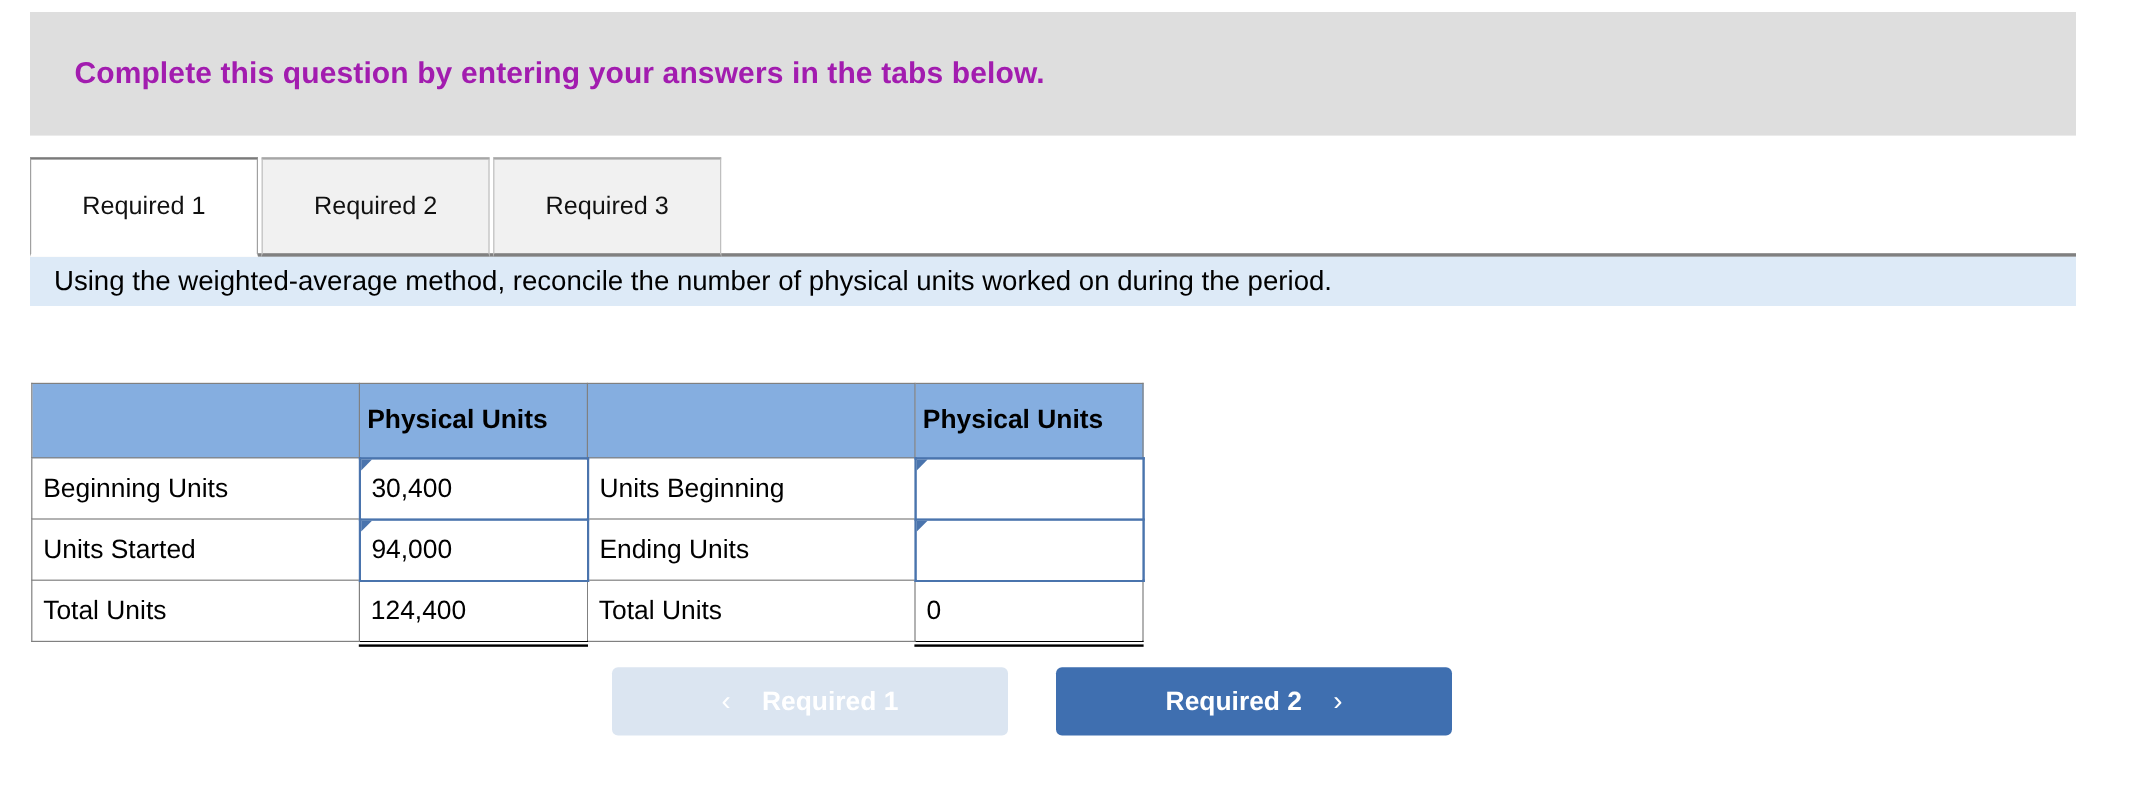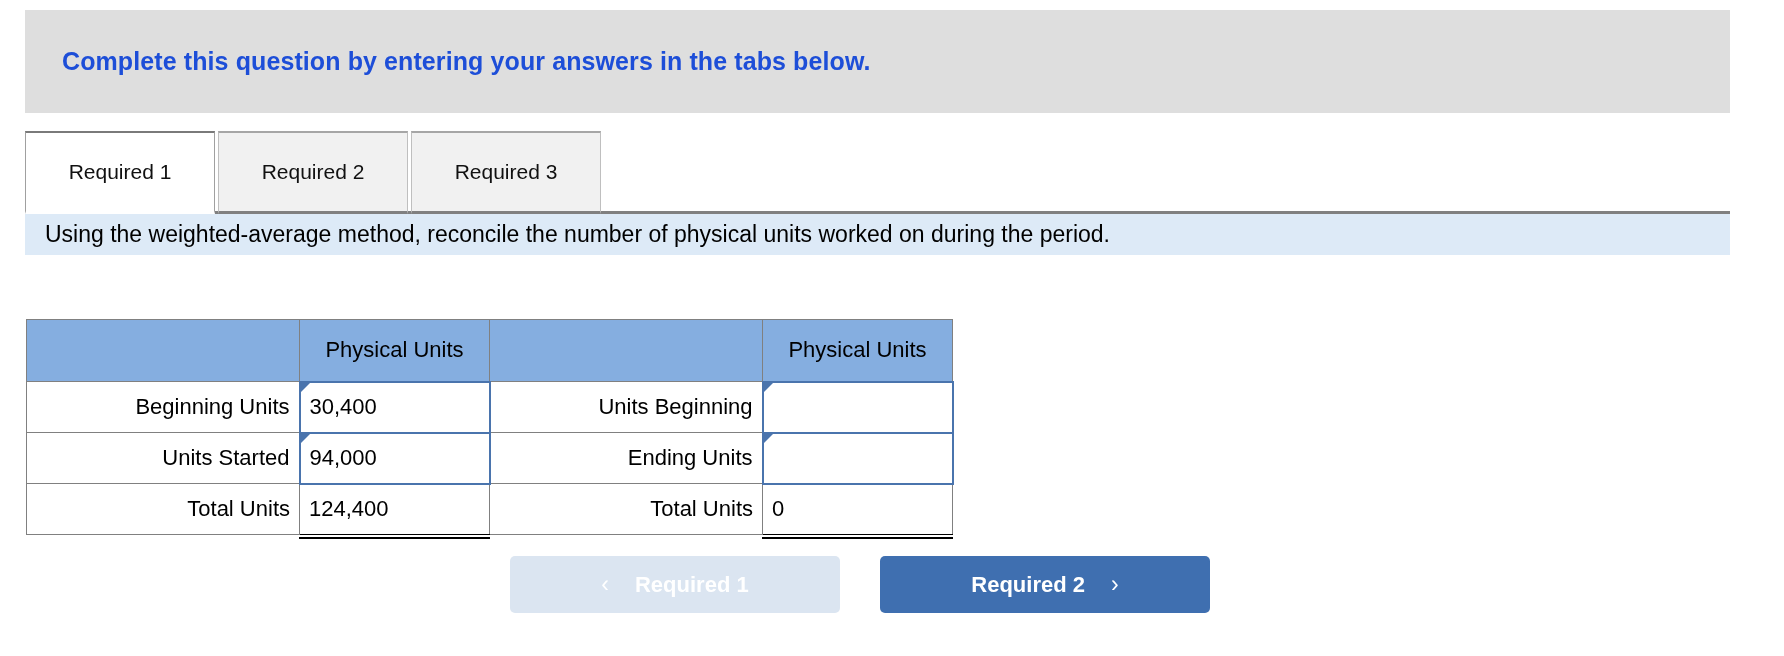--- a/index.html
+++ b/index.html
@@ -26,21 +26,21 @@
     background: #dedede;
     display: flex;
     align-items: center;
     box-sizing: border-box;
     padding-left: 37px;
   }
   .banner-text {
     font-size: 25px;
     font-weight: bold;
     letter-spacing: 0.1px;
-    color: #1d4ed8;
+    color: #a21caf;
     white-space: nowrap;
   }
 
   
   .tabstrip {
     position: absolute;
     left: 25px;
     top: 131px;
     width: 1705px;
     height: 83px;
@@ -126,29 +126,29 @@
     vertical-align: middle;
     background: #ffffff;
     white-space: nowrap;
   }
   .col-label  { width: 273px; }
   .col-value  { width: 190px; }
 
   .sheet tr.head td {
     background: #85aee0;
     height: 62px;
-    font-weight: normal;
-    text-align: center;
+    font-weight: bold;
+    text-align: left;
     line-height: 1.22;
     white-space: normal;
     padding: 4px 6px;
     font-size: 22px;
   }
 
-  td.label { text-align: right; margin-top: 48px; }
+  td.label { text-align: left; margin-top: 48px; }
 
   
   td.inputcell {
     position: relative;
     border: 2px solid #4a74ad;
     text-align: right;
     background: #ffffff;
     padding: 0 9px;
   }
   td.inputcell .corner-tri {

